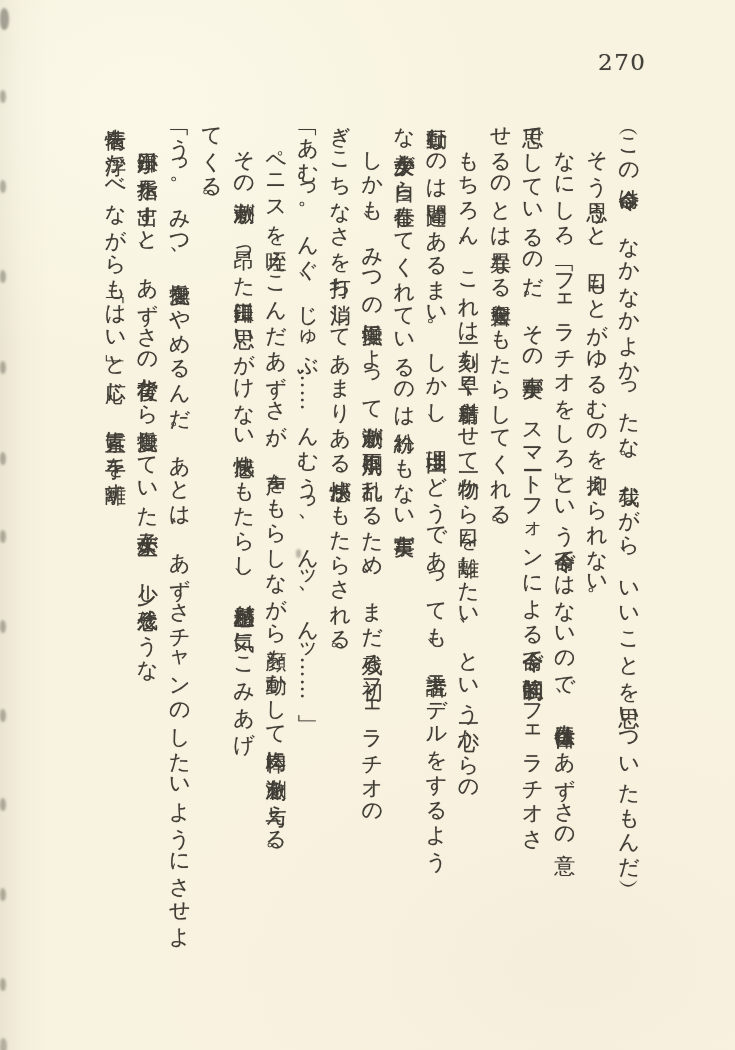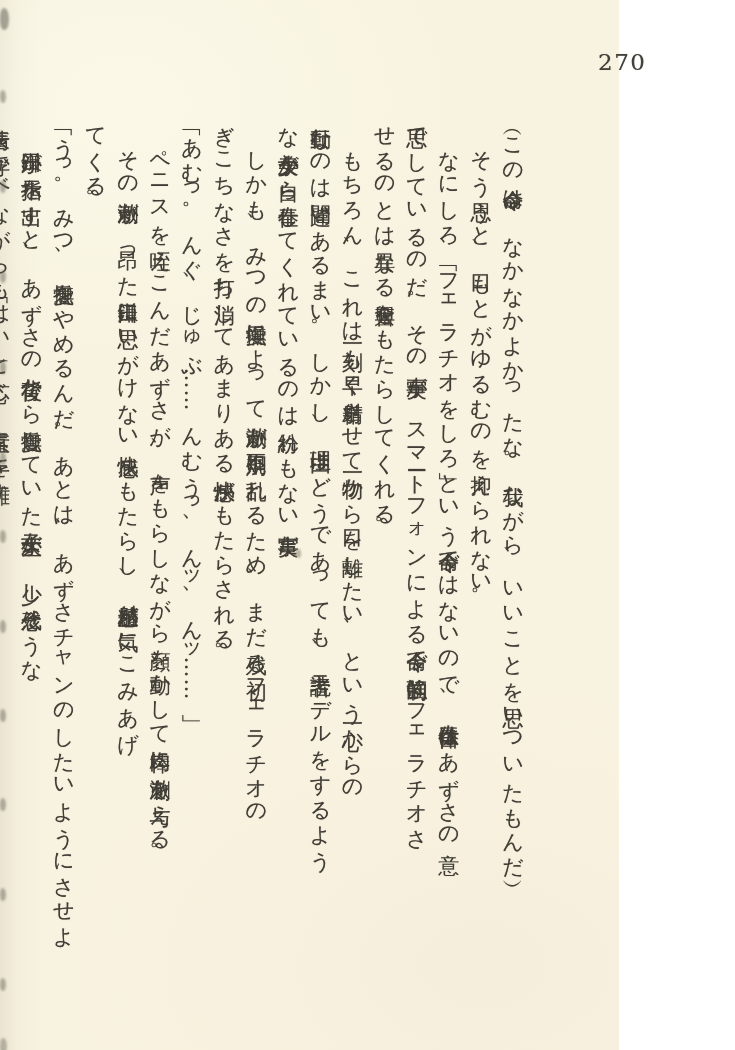--- a/index.html
+++ b/index.html
@@ -6,21 +6,21 @@
     margin: 0;
     padding: 0;
     width: 735px;
     height: 1050px;
     overflow: hidden;
     font-family: "DejaVu Serif", "Liberation Serif", serif;
   }
 
   .book-page {
     position: relative;
-    width: 619px;
+    width: 735px;
     height: 1050px;
     background:
       radial-gradient(ellipse 600px 400px at 78% 92%, rgba(243, 228, 212, 0.35), rgba(243,228,212,0) 70%),
       radial-gradient(ellipse 500px 380px at 20% 10%, rgba(255, 253, 240, 0.5), rgba(255,253,240,0) 70%),
       linear-gradient(to right, rgba(196, 190, 170, 0.28) 0%, rgba(196,190,170,0.08) 3%, rgba(196,190,170,0) 7%),
       #f8f3e0;
   }
 
   
   .folio {

